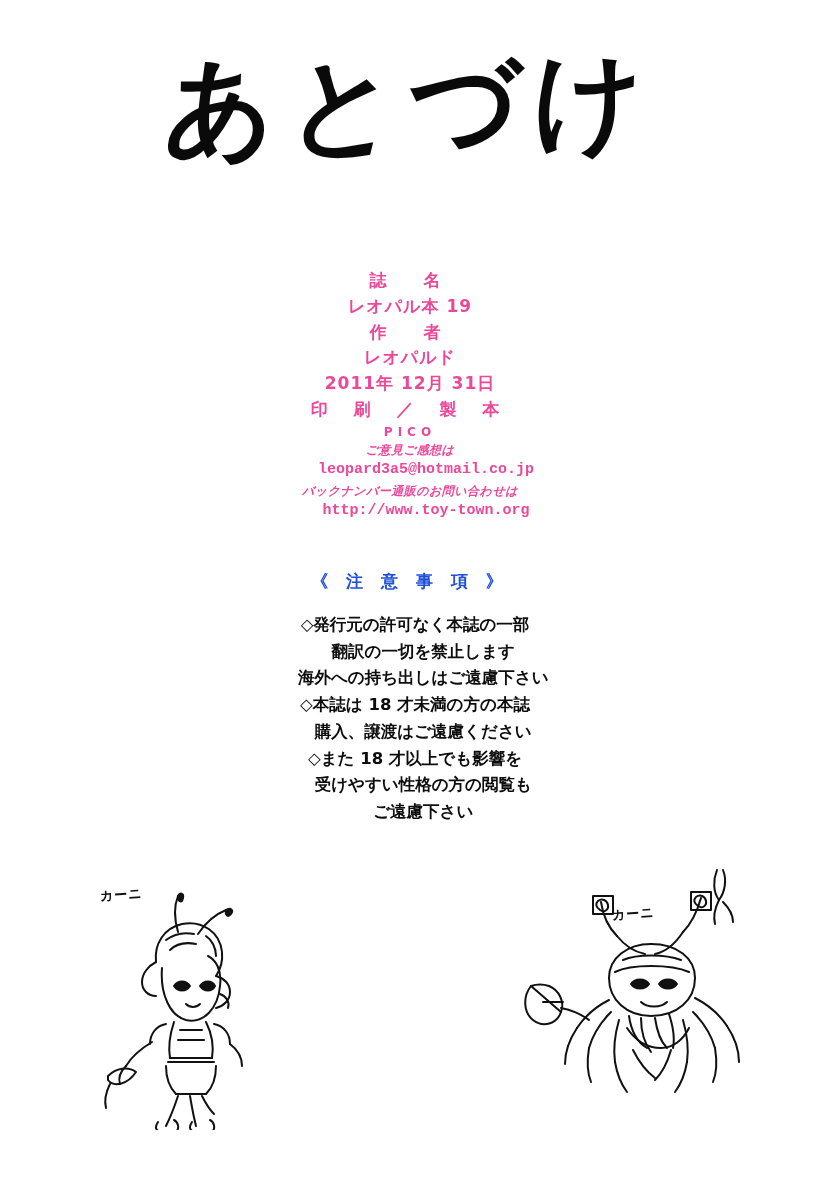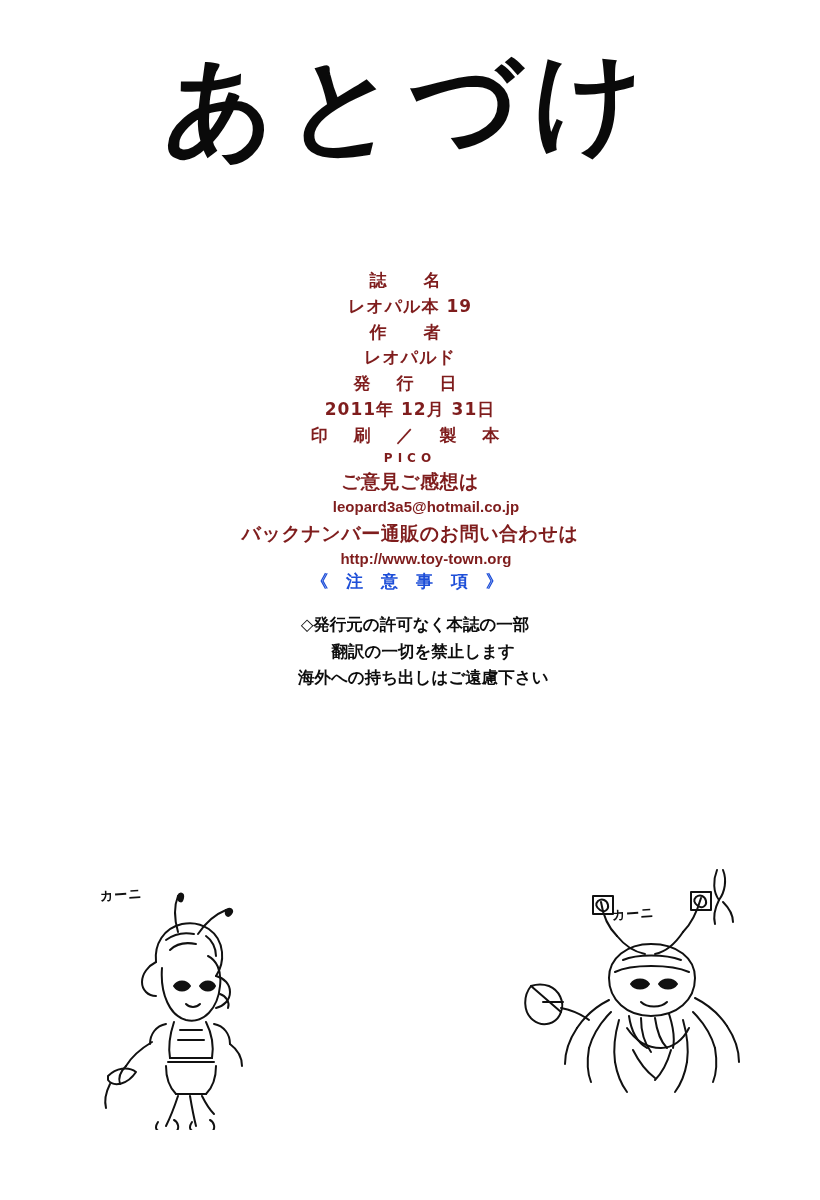--- a/index.html
+++ b/index.html
@@ -44,40 +44,41 @@
   
   .colophon {
     position: absolute;
     top: 268px;
     left: 0;
     width: 820px;
     text-align: center;
     font-size: 17px;
     line-height: 1.52;
     font-weight: bold;
-    color: #7f1d1d;
+    color: #ec4899;
   }
   .colophon .lbl {
     letter-spacing: 10px;
     font-size: 17px;
   }
   .colophon .val {
     letter-spacing: 1px;
     font-size: 17px;
   }
   .colophon .val-pico {
     letter-spacing: 5px;
     font-size: 12px;
   }
   .colophon .small {
-    font-size: 19px;
+    font-size: 12px;
     letter-spacing: 0.5px;
+    font-style: italic;
   }
   .colophon .mono {
-    font-family: Liberation Sans, sans-serif;
+    font-family: Liberation Mono, monospace;
     font-size: 15px;
     letter-spacing: 0px;
     margin-left: 32px;
   }
 
   
   .notice-heading {
     position: absolute;
     top: 570px;
     left: 0;
@@ -148,40 +149,48 @@
 
   <div class="title-block">
     <div class="title-text">あとづけ</div>
   </div>
 
   <div class="colophon">
     <div class="lbl">誌　名</div>
     <div class="val">レオパル本 19</div>
     <div class="lbl">作　者</div>
     <div class="val">レオパルド</div>
-    <div class="lbl">発 行 日</div>
     <div class="val">2011年 12月 31日</div>
     <div class="lbl">印 刷 ／ 製 本</div>
     <div class="val-pico">PICO</div>
     <div class="small">ご意見ご感想は</div>
     <div class="mono">leopard3a5@hotmail.co.jp</div>
     <div class="small">バックナンバー通販のお問い合わせは</div>
     <div class="mono">http://www.toy-town.org</div>
   </div>
 
   <div class="notice-heading">《 注 意 事 項 》</div>
 
   <div class="notice-list">
     <div class="block">
       <span class="ln">◇発行元の許可なく本誌の一部</span>
       <span class="ln">　翻訳の一切を禁止します</span>
     </div>
     <div class="block">
       <span class="ln">　海外への持ち出しはご遠慮下さい</span>
     </div>
+    <div class="block">
+      <span class="ln">◇本誌は 18 才未満の方の本誌</span>
+      <span class="ln">　購入、譲渡はご遠慮ください</span>
+    </div>
+    <div class="block">
+      <span class="ln">◇また 18 才以上でも影響を</span>
+      <span class="ln">　受けやすい性格の方の閲覧も</span>
+      <span class="ln">　ご遠慮下さい</span>
+    </div>
   </div>
 
   <div class="illus-left">
     <svg width="220" height="260" viewBox="0 0 220 260" fill="none" stroke="#111" stroke-width="2" stroke-linecap="round" stroke-linejoin="round">
 
       <path d="M108 62 C104 48 104 36 108 26"></path>
       <path d="M108 26 C110 22 114 23 113 28 C112 33 109 32 108 28" fill="#111"></path>
       <path d="M128 64 C136 52 146 44 156 40"></path>
       <path d="M156 40 C160 37 164 40 161 44 C158 48 155 45 156 41" fill="#111"></path>
 

